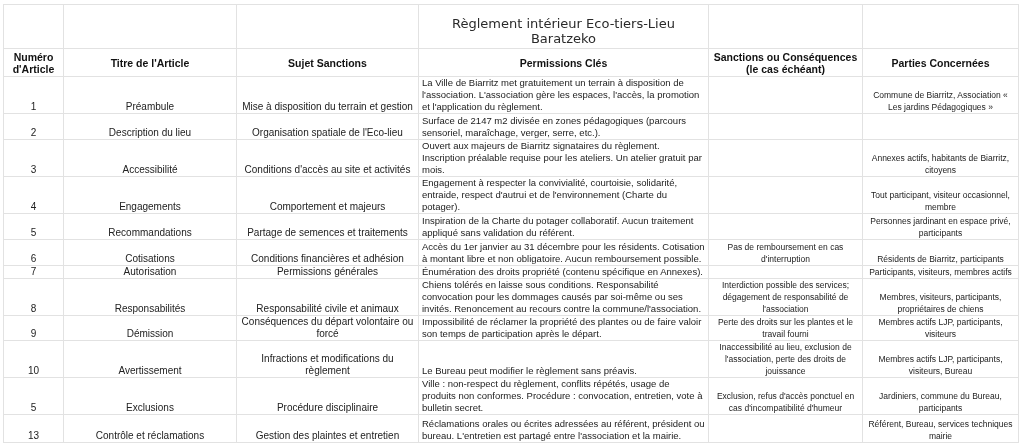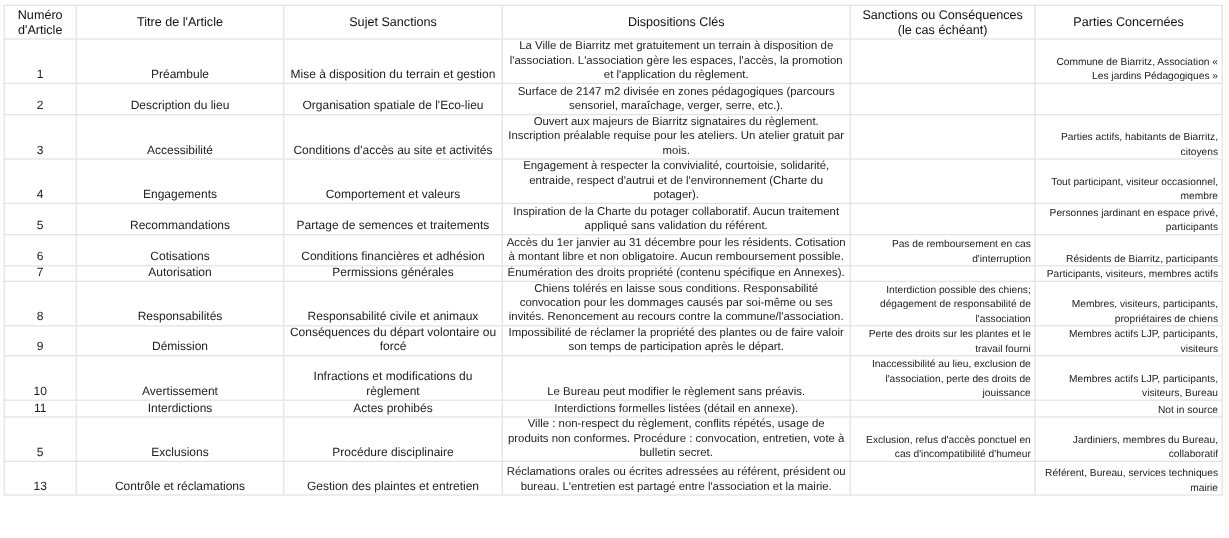--- a/index.html
+++ b/index.html
@@ -25,45 +25,53 @@
     tr.title-row td { height: 41px; vertical-align: bottom; }
     tr.title-row td.title-cell {
       text-align: center;
       font-family: "DejaVu Sans", sans-serif;
       font-size: 13px;
       line-height: 15px;
       color: #2a2a2a;
       padding-bottom: 2px;
     }
     tr.head-row th {
-      height: 27px; font-size: 10.5px; font-weight: normal; text-align: center; vertical-align: middle; color: #111;
+      height: 27px; font-size: 10.5px; font-weight: bold; text-align: center; vertical-align: middle; color: #111;
       line-height: 12px;
     }
     td.num, td.titre, td.sujet { text-align: center; vertical-align: bottom; font-size: 10px; padding-bottom: 1px; }
-    td.disp { text-align: center; vertical-align: bottom; font-size: 9.5px; padding-bottom: 1px; line-height: 11.5px; }
-    td.sanc, td.part { text-align: right; vertical-align: bottom; font-size: 8.5px; padding-bottom: 2px; line-height: 11px; }
+    td.disp { text-align: left; vertical-align: bottom; font-size: 9.5px; padding-bottom: 1px; line-height: 11.5px; }
+    td.sanc, td.part { text-align: center; vertical-align: bottom; font-size: 8.5px; padding-bottom: 2px; line-height: 11px; }
   </style>
 </head>
 <body>
 
 <table class="sheet">
   <colgroup>
     <col class="c0">
       <col class="c1">
       <col class="c2">
       <col class="c3">
       <col class="c4">
       <col class="c5">
   </colgroup>
   <tbody id="tbody">
+    <tr class="title-row">
+      <td></td>
+      <td></td>
+      <td></td>
+      <td class="title-cell">Règlement intérieur Eco-tiers-Lieu Baratzeko</td>
+      <td></td>
+      <td></td>
+    </tr>
     <tr class="head-row">
       <th>Numéro d'Article</th>
       <th>Titre de l'Article</th>
       <th>Sujet Sanctions</th>
-      <th>Dispositions Clés</th>
+      <th>Permissions Clés</th>
       <th>Sanctions ou Conséquences (le cas échéant)</th>
       <th>Parties Concernées</th>
     </tr>
   <tr style="height: 36px;">
         <td class="num">1</td>
         <td class="titre">Préambule</td>
         <td class="sujet">Mise à disposition du terrain et gestion</td>
         <td class="disp">La Ville de Biarritz met gratuitement un terrain à disposition de l'association. L'association gère les espaces, l'accès, la promotion et l'application du règlement.</td>
         <td class="sanc"></td>
         <td class="part">Commune de Biarritz, Association « Les jardins Pédagogiques »</td>
@@ -75,26 +83,26 @@
         <td class="disp">Surface de 2147 m2 divisée en zones pédagogiques (parcours sensoriel, maraîchage, verger, serre, etc.).</td>
         <td class="sanc"></td>
         <td class="part"></td>
       </tr>
       <tr style="height: 26px;">
         <td class="num">3</td>
         <td class="titre">Accessibilité</td>
         <td class="sujet">Conditions d'accès au site et activités</td>
         <td class="disp">Ouvert aux majeurs de Biarritz signataires du règlement. Inscription préalable requise pour les ateliers. Un atelier gratuit par mois.</td>
         <td class="sanc"></td>
-        <td class="part">Parties actifs, habitants de Biarritz, citoyens</td>
+        <td class="part">Annexes actifs, habitants de Biarritz, citoyens</td>
       </tr>
       <tr style="height: 37px;">
         <td class="num">4</td>
         <td class="titre">Engagements</td>
-        <td class="sujet">Comportement et valeurs</td>
+        <td class="sujet">Comportement et majeurs</td>
         <td class="disp">Engagement à respecter la convivialité, courtoisie, solidarité, entraide, respect d'autrui et de l'environnement (Charte du potager).</td>
         <td class="sanc"></td>
         <td class="part">Tout participant, visiteur occasionnel, membre</td>
       </tr>
       <tr style="height: 26px;">
         <td class="num">5</td>
         <td class="titre">Recommandations</td>
         <td class="sujet">Partage de semences et traitements</td>
         <td class="disp">Inspiration de la Charte du potager collaboratif. Aucun traitement appliqué sans validation du référent.</td>
         <td class="sanc"></td>
@@ -114,54 +122,46 @@
         <td class="sujet">Permissions générales</td>
         <td class="disp">Énumération des droits propriété (contenu spécifique en Annexes).</td>
         <td class="sanc"></td>
         <td class="part">Participants, visiteurs, membres actifs</td>
       </tr>
       <tr style="height: 36px;">
         <td class="num">8</td>
         <td class="titre">Responsabilités</td>
         <td class="sujet">Responsabilité civile et animaux</td>
         <td class="disp">Chiens tolérés en laisse sous conditions. Responsabilité convocation pour les dommages causés par soi-même ou ses invités. Renoncement au recours contre la commune/l'association.</td>
-        <td class="sanc">Interdiction possible des chiens; dégagement de responsabilité de l'association</td>
+        <td class="sanc">Interdiction possible des services; dégagement de responsabilité de l'association</td>
         <td class="part">Membres, visiteurs, participants, propriétaires de chiens</td>
       </tr>
       <tr style="height: 25px;">
         <td class="num">9</td>
         <td class="titre">Démission</td>
         <td class="sujet">Conséquences du départ volontaire ou forcé</td>
         <td class="disp">Impossibilité de réclamer la propriété des plantes ou de faire valoir son temps de participation après le départ.</td>
         <td class="sanc">Perte des droits sur les plantes et le travail fourni</td>
         <td class="part">Membres actifs LJP, participants, visiteurs</td>
       </tr>
       <tr style="height: 37px;">
         <td class="num">10</td>
         <td class="titre">Avertissement</td>
         <td class="sujet">Infractions et modifications du règlement</td>
         <td class="disp">Le Bureau peut modifier le règlement sans préavis.</td>
         <td class="sanc">Inaccessibilité au lieu, exclusion de l'association, perte des droits de jouissance</td>
         <td class="part">Membres actifs LJP, participants, visiteurs, Bureau</td>
       </tr>
-      <tr style="height: 14px;">
-        <td class="num">11</td>
-        <td class="titre">Interdictions</td>
-        <td class="sujet">Actes prohibés</td>
-        <td class="disp">Interdictions formelles listées (détail en annexe).</td>
-        <td class="sanc"></td>
-        <td class="part">Not in source</td>
-      </tr>
       <tr style="height: 36px;">
         <td class="num">5</td>
         <td class="titre">Exclusions</td>
         <td class="sujet">Procédure disciplinaire</td>
         <td class="disp">Ville : non-respect du règlement, conflits répétés, usage de produits non conformes. Procédure : convocation, entretien, vote à bulletin secret.</td>
         <td class="sanc">Exclusion, refus d'accès ponctuel en cas d'incompatibilité d'humeur</td>
-        <td class="part">Jardiniers, membres du Bureau, collaboratif</td>
+        <td class="part">Jardiniers, commune du Bureau, participants</td>
       </tr>
       <tr style="height: 28px;">
         <td class="num">13</td>
         <td class="titre">Contrôle et réclamations</td>
         <td class="sujet">Gestion des plaintes et entretien</td>
         <td class="disp">Réclamations orales ou écrites adressées au référent, président ou bureau. L'entretien est partagé entre l'association et la mairie.</td>
         <td class="sanc"></td>
         <td class="part">Référent, Bureau, services techniques mairie</td>
       </tr>
     </tbody>

